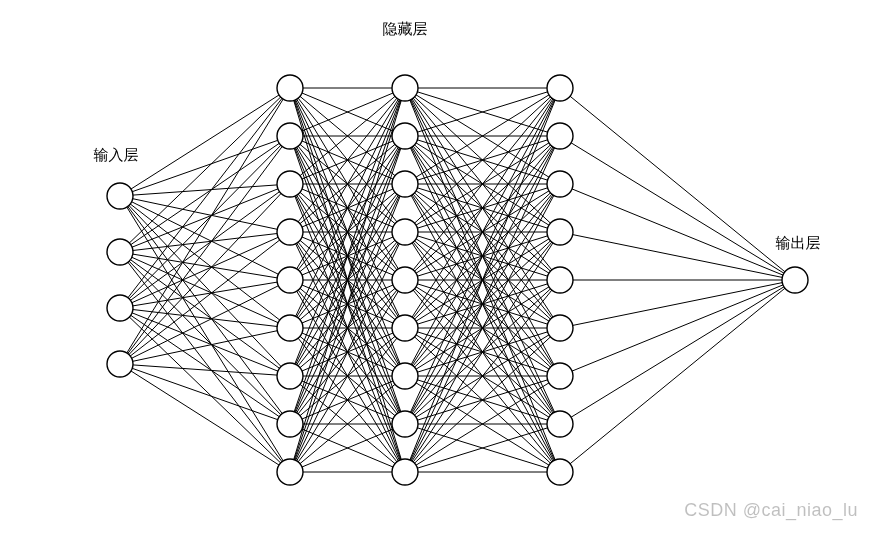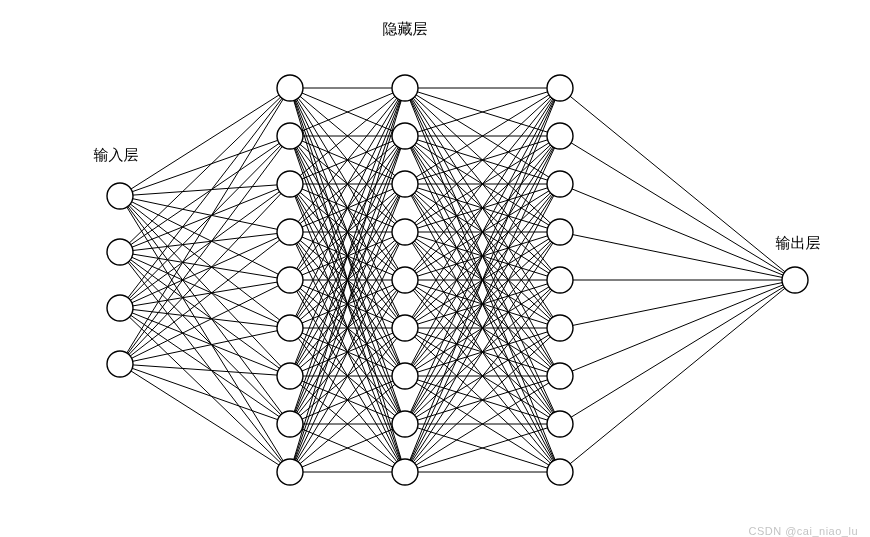--- a/index.html
+++ b/index.html
@@ -12,22 +12,22 @@
     overflow: hidden;
   }
   svg { display: block; }
   .layer-label {
     font-size: 15px;
     fill: #000;
   }
   .watermark {
     position: absolute;
     right: 12px;
-    bottom: 0;
-    font-size: 11px;
+    bottom: 16px;
+    font-size: 18px;
     color: rgba(0,0,0,0.25);
     letter-spacing: 0.5px;
     pointer-events: none;
   }
 </style>
 </head>
 <body>
 
 <svg id="nn-svg" xmlns="http://www.w3.org/2000/svg" width="870" height="537">
   <g id="edges">

